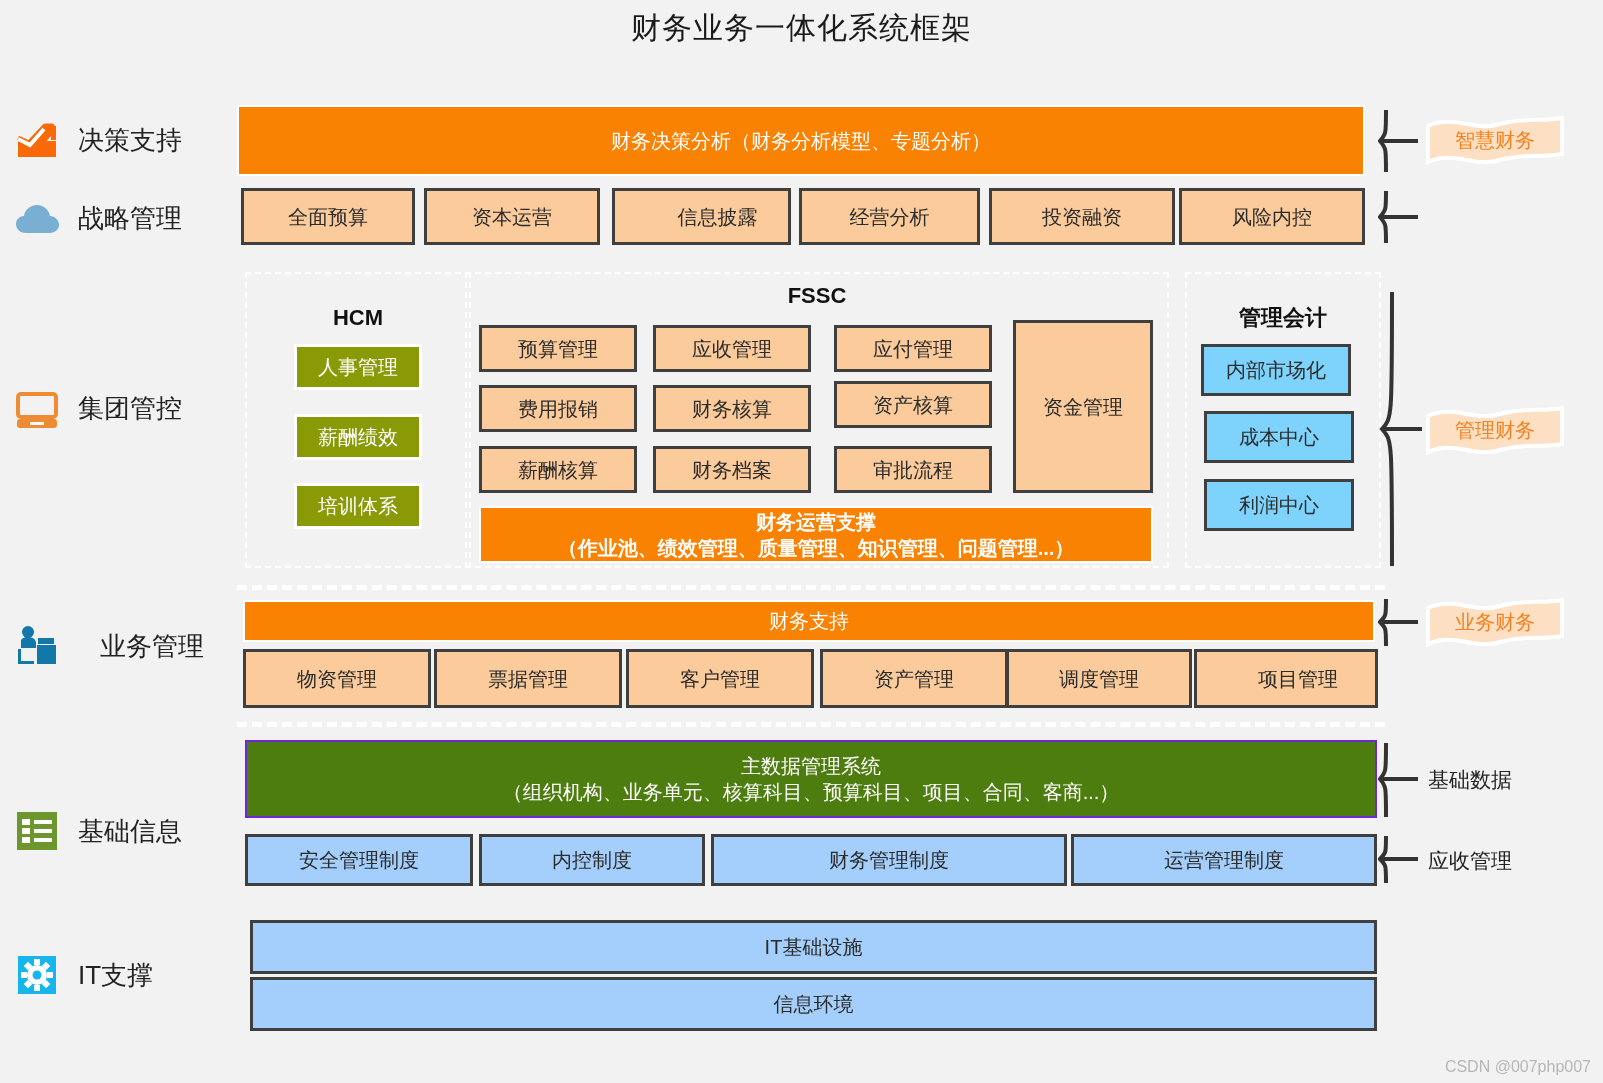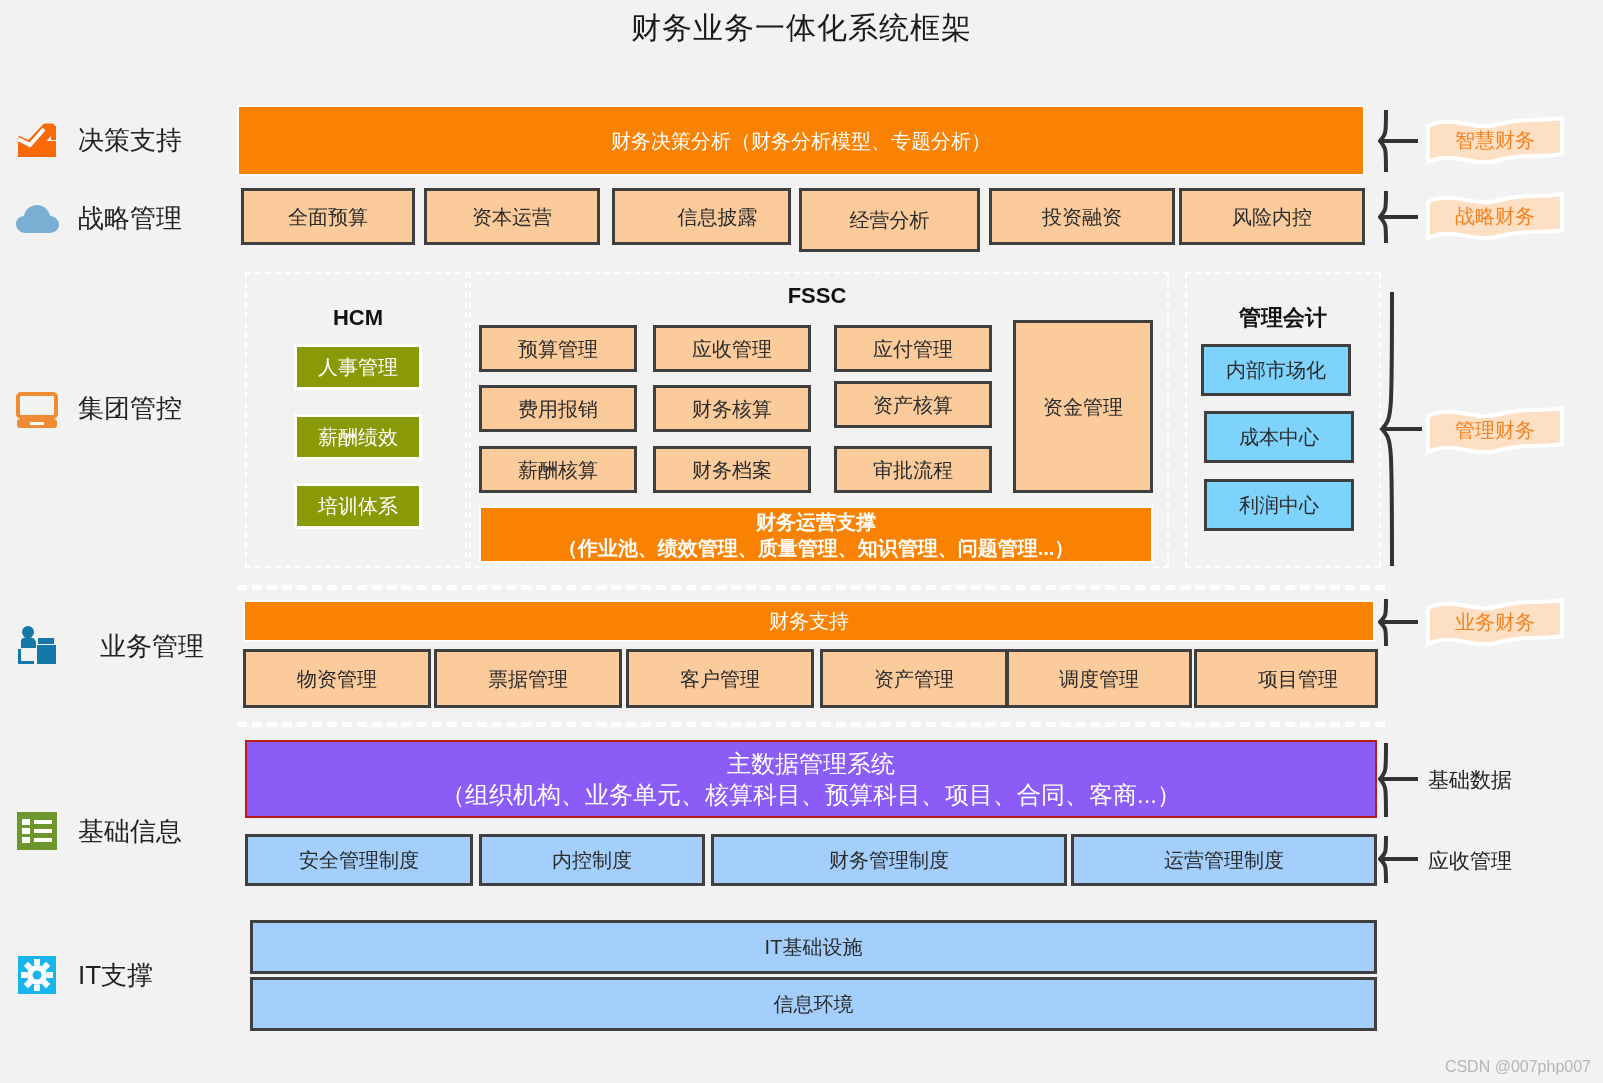--- a/index.html
+++ b/index.html
@@ -34,21 +34,21 @@
   .mgmt {
     background: #7dd3fc; border: 3px solid #3f3f3f; color: #2b2b2b; font-size: 20px;
   }
   .orange-bar {
     background: #fa8202; color: #ffffff; font-size: 20px; border: 2px solid #ffffff;
   }
   .olive {
     background: #8a9a07; color: #ffffff; font-size: 20px; border: 3px solid #ffffff;
   }
   .blue-dark {
-    background: #8b5cf6; color: #ffffff; font-size: 24px; border: 2px solid #b91c1c;
+    background: #4d7c0f; color: #ffffff; font-size: 20px; border: 2px solid #6d28d9;
   }
   .blue-light {
     background: #a4cffc; border: 3px solid #3f3f3f; color: #2b2b2b; font-size: 20px;
   }
 
   
   .dashgroup {
     position: absolute;
     border: 2px dashed #ffffff;
     background: transparent;
@@ -168,21 +168,21 @@
       </svg>
     </span>
     <span class="rail-label">IT支撑</span>
   </div>
 
   <div class="box orange-bar" style="left:237px; top:105px; width:1128px; height:71px;">财务决策分析（财务分析模型、专题分析）</div>
 
   <div class="box peach" style="left:241px; top:188px; width:174px; height:57px;">全面预算</div>
   <div class="box peach" style="left:424px; top:188px; width:176px; height:57px;">资本运营</div>
   <div class="box peach" style="left:612px; top:188px; width:179px; height:57px;padding-left:32px;">信息披露</div>
-  <div class="box peach" style="left:799px; top:188px; width:181px; height:64px;">经营分析</div>
+  <div class="box peach" style="left:799px; top:188px; width:181px; height:57px;">经营分析</div>
   <div class="box peach" style="left:989px; top:188px; width:186px; height:57px;">投资融资</div>
   <div class="box peach" style="left:1179px; top:188px; width:186px; height:57px;">风险内控</div>
 
   <div class="dashgroup" style="left:245px; top:272px; width:226px; height:296px;"></div>
   <div class="dashgroup" style="left:465px; top:272px; width:704px; height:296px;"></div>
   <div class="dashgroup" style="left:1185px; top:272px; width:196px; height:296px;"></div>
 
   <div class="grouphead" style="left:245px; top:305px; width:226px;">HCM</div>
   <div class="grouphead" style="left:465px; top:283px; width:704px;">FSSC</div>
   <div class="grouphead" style="left:1185px; top:303px; width:196px;">管理会计</div>
@@ -247,26 +247,20 @@
     <svg width="142" height="52" viewBox="0 0 142 52" style="position:absolute; inset:0;">
       <path d="M4 12 C30 0 50 18 76 10 C100 3 118 8 138 4 L138 40 C118 44 100 39 76 46 C50 54 30 36 4 48 Z" fill="#fde0c4" stroke="#ffffff" stroke-width="4"></path>
     </svg>
     <span class="rtext">智慧财务</span>
   </div>
 
   <svg class="brace" style="left:1378px; top:188px;" width="46" height="58">
     <path d="M8 3 C8 22 8 22 2 29 C8 36 8 36 8 55" fill="none" stroke="#333" stroke-width="4"></path>
     <path d="M2 29 L40 29" stroke="#333" stroke-width="4"></path>
   </svg>
-  <div class="ribbon" style="left:1424px; top:190px;">
-    <svg width="142" height="52" viewBox="0 0 142 52" style="position:absolute; inset:0;">
-      <path d="M4 12 C30 0 50 18 76 10 C100 3 118 8 138 4 L138 40 C118 44 100 39 76 46 C50 54 30 36 4 48 Z" fill="#fde0c4" stroke="#ffffff" stroke-width="4"></path>
-    </svg>
-    <span class="rtext">战略财务</span>
-  </div>
 
   <svg class="brace" style="left:1378px; top:288px;" width="46" height="282">
     <path d="M14 4 C14 130 14 130 4 141 C14 152 14 152 14 278" fill="none" stroke="#333" stroke-width="4"></path>
     <path d="M4 141 L44 141" stroke="#333" stroke-width="4"></path>
   </svg>
   <div class="ribbon" style="left:1424px; top:404px;">
     <svg width="142" height="52" viewBox="0 0 142 52" style="position:absolute; inset:0;">
       <path d="M4 12 C30 0 50 18 76 10 C100 3 118 8 138 4 L138 40 C118 44 100 39 76 46 C50 54 30 36 4 48 Z" fill="#fde0c4" stroke="#ffffff" stroke-width="4"></path>
     </svg>
     <span class="rtext">管理财务</span>

